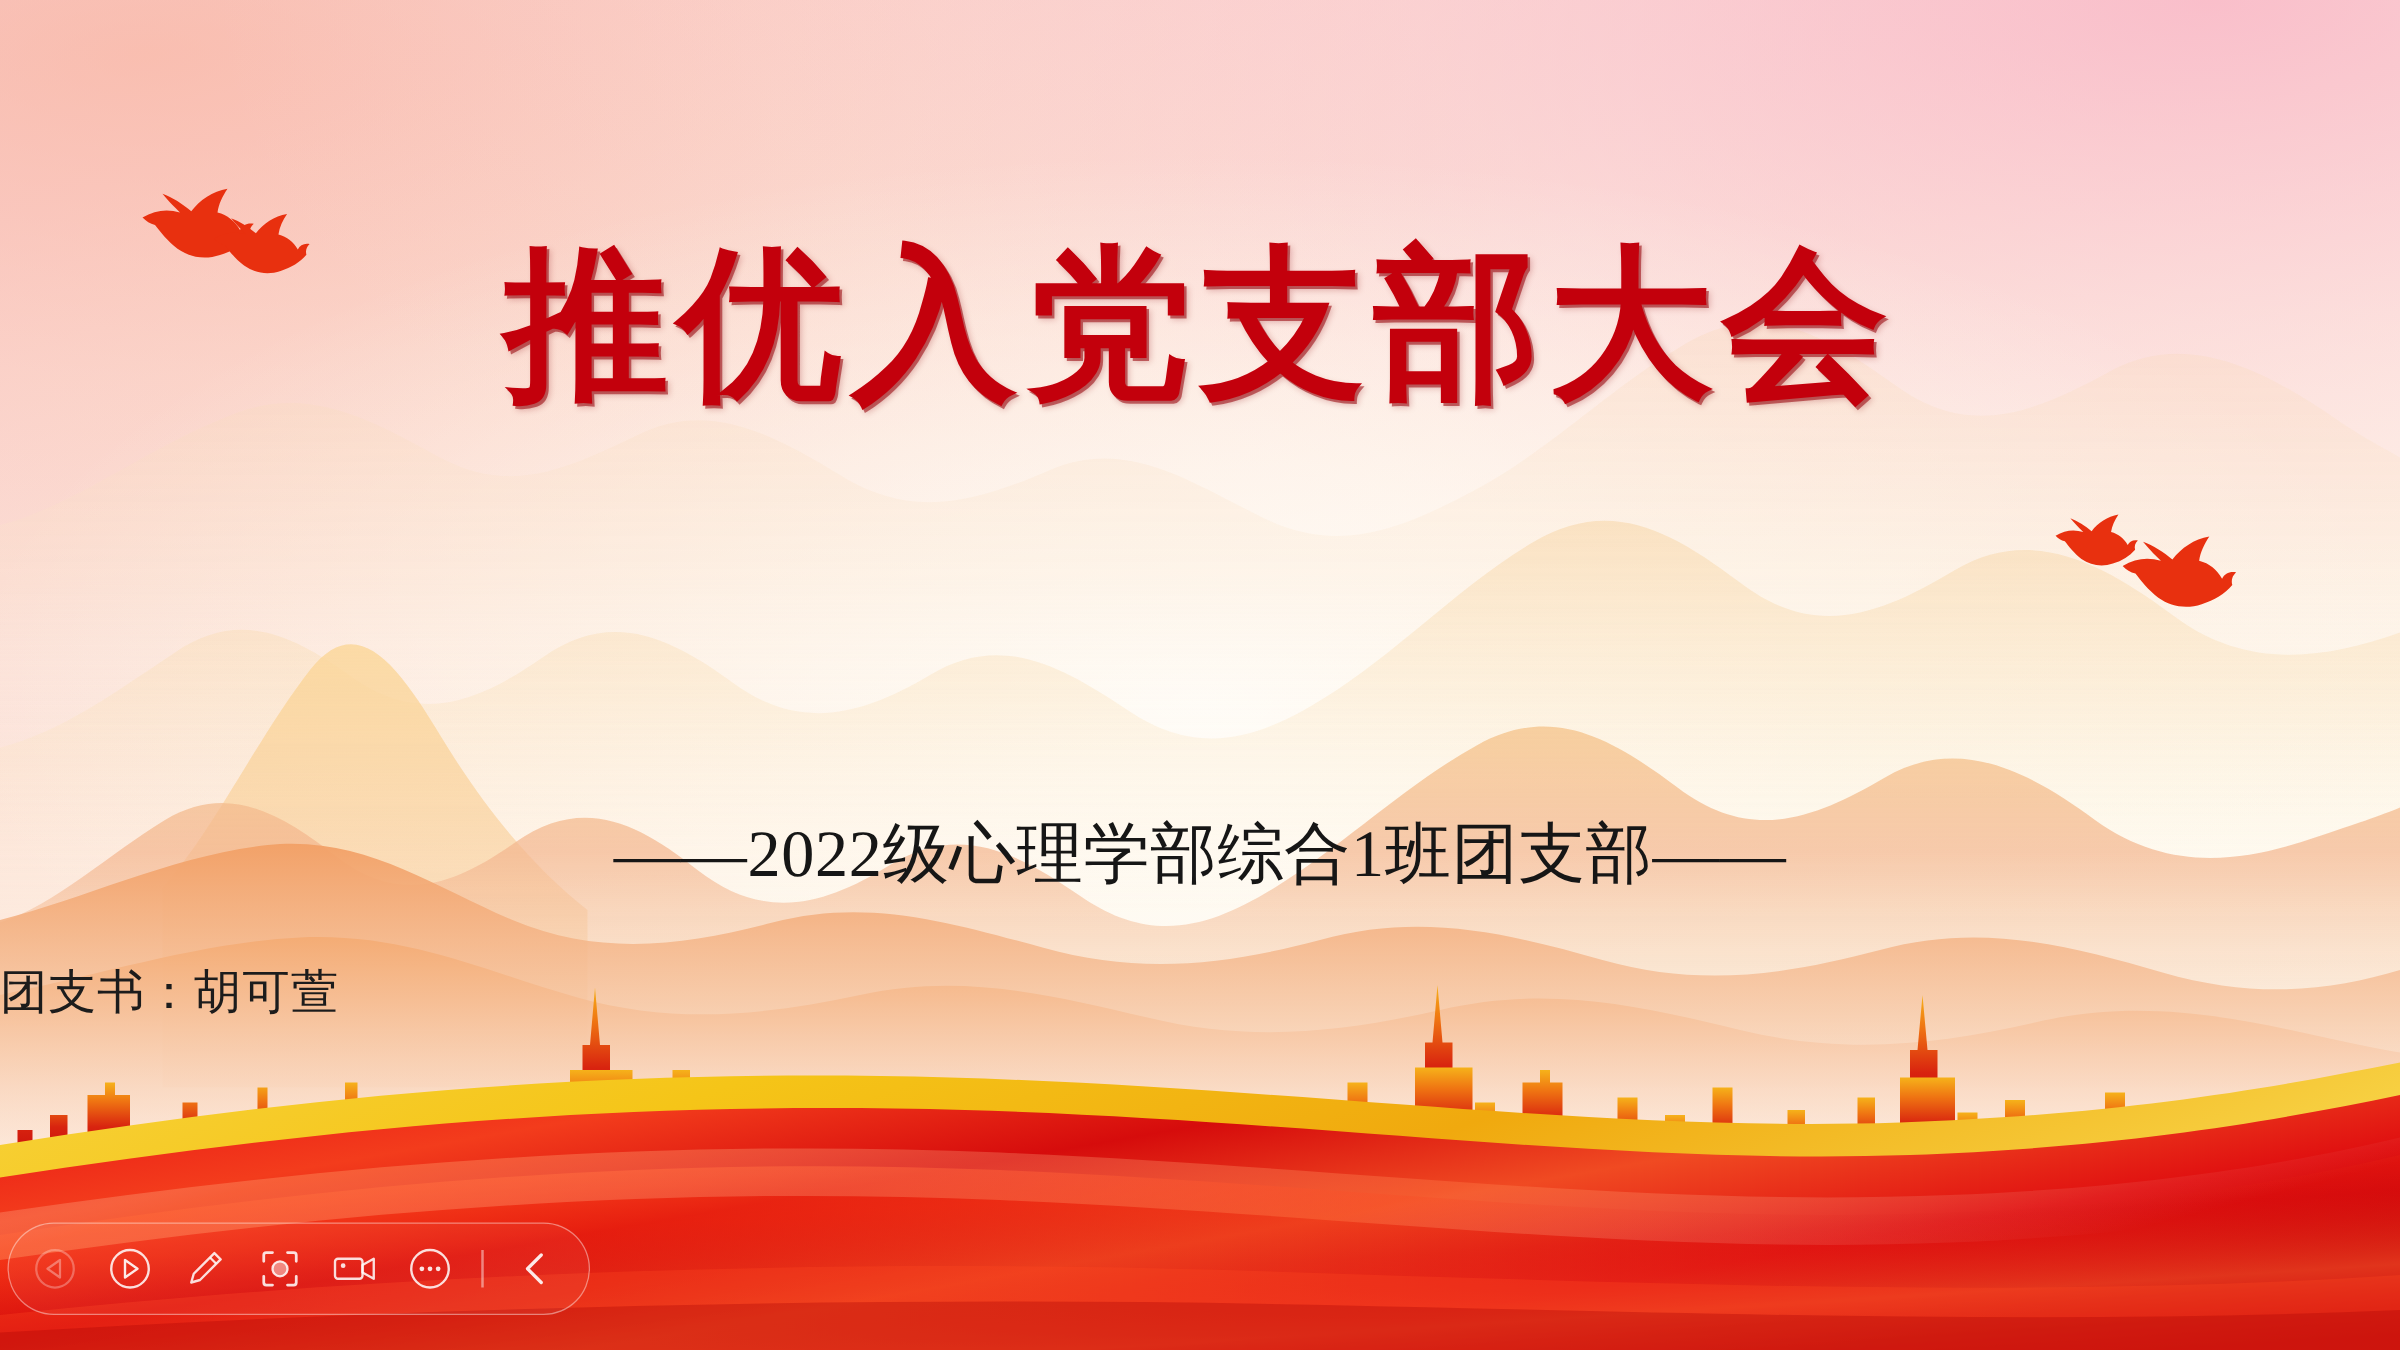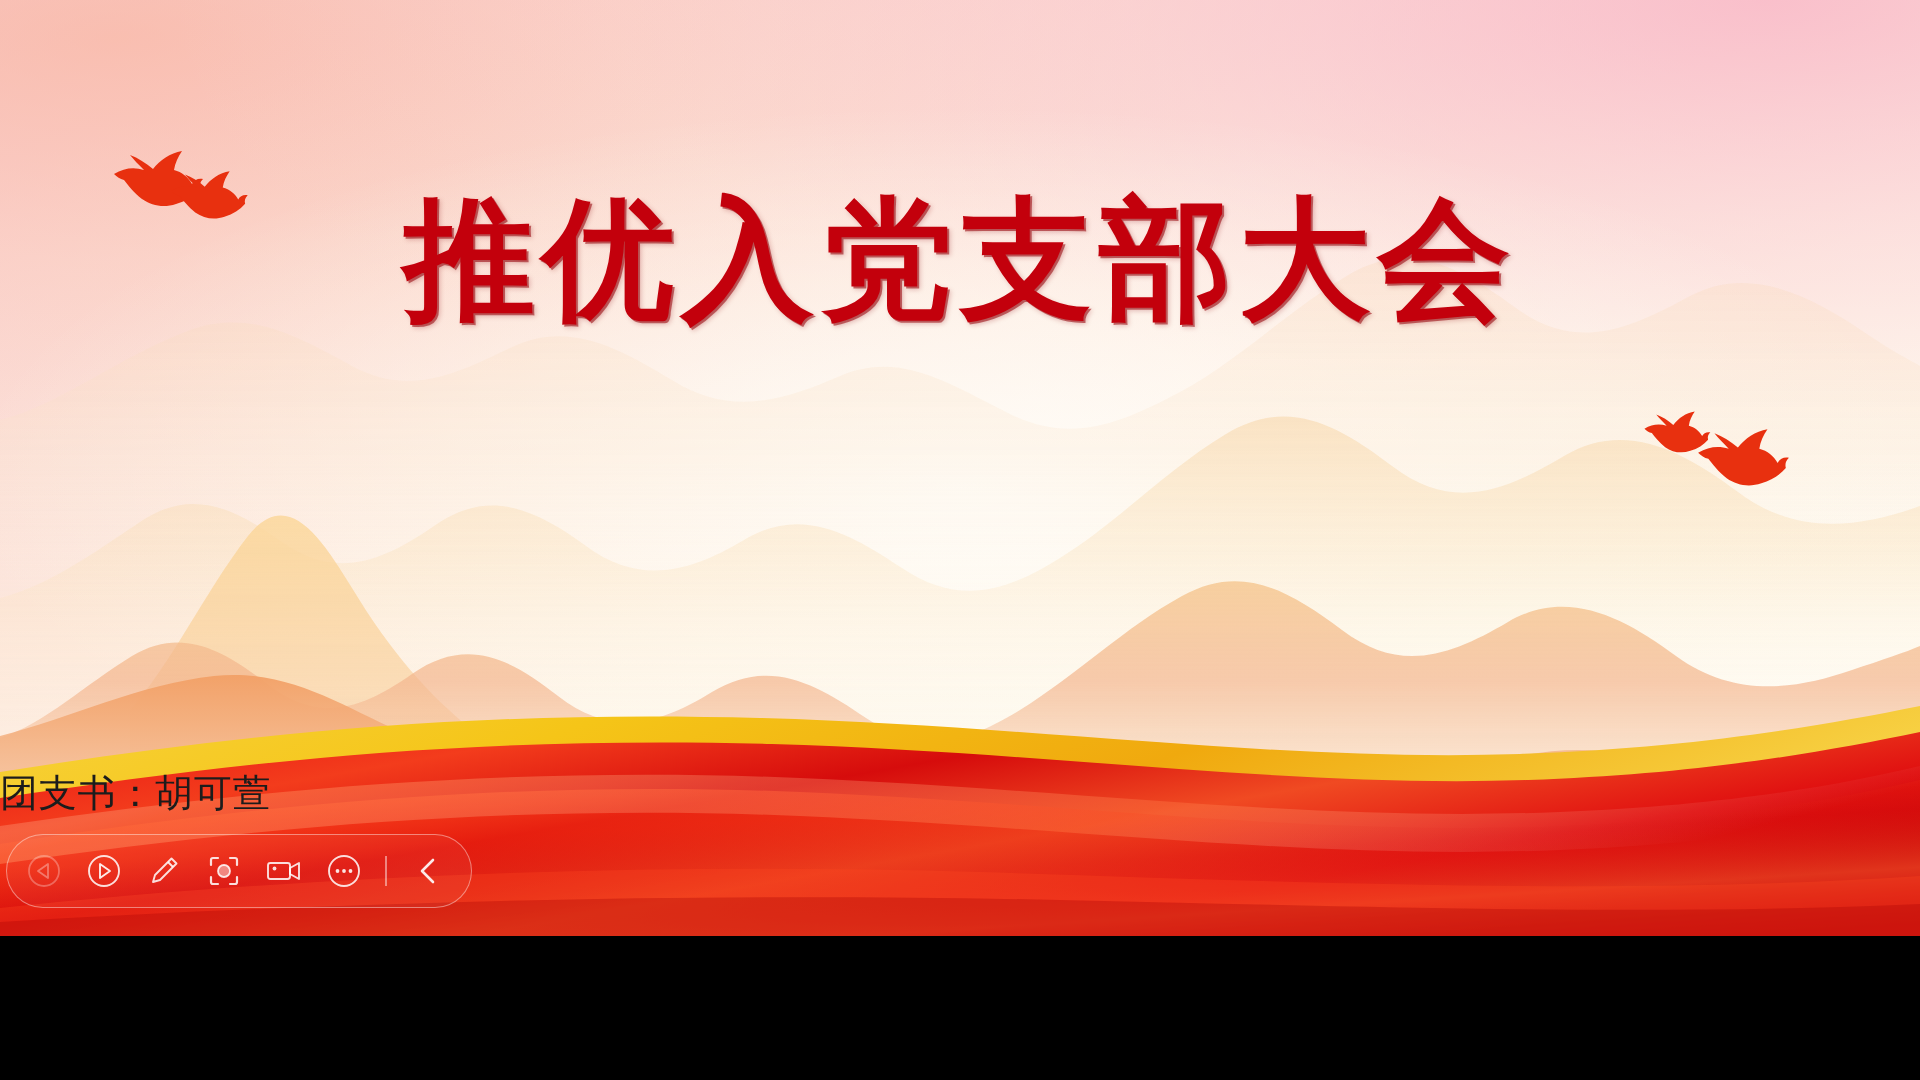--- a/index.html
+++ b/index.html
@@ -3,21 +3,21 @@
 <meta charset="utf-8">
 <style>
   html, body {
     margin: 0;
     padding: 0;
     background: #000;
   }
   #slide-root {
     position: relative;
     width: 1920px;
-    height: 936px;
+    height: 1080px;
     overflow: hidden;
     font-family: "Liberation Serif", "DejaVu Serif", serif;
     background: #fff;
   }
 
   
   .sky-base {
     position: absolute; inset: 0;
     background:
       linear-gradient(160deg,
@@ -441,20 +441,23 @@
           C86,42 90,40 95,41 C92,44 91,47 92,51 C86,58 78,63 68,66
           C56,70 44,68 34,61 C26,55 20,47 16,42 C12,41 9,39 6,36 Z"></path>
       </g>
     </svg>
   </div>
 
   <div class="title-block">
     <h1 class="main-title">推优入党支部大会</h1>
   </div>
 
+  <div class="subtitle-block">
+    <p class="subtitle">——2022级心理学部综合1班团支部——</p>
+  </div>
 
   <div class="presenter-block">
     <p class="presenter">团支书：胡可萱</p>
   </div>
 
   <div class="toolbar">
 
     <div class="tb-btn tb-dim">
       <svg width="34" height="34" viewBox="0 0 34 34">
         <circle cx="17" cy="17" r="15" fill="none" stroke="rgba(255,255,255,0.55)" stroke-width="1.8"></circle>

